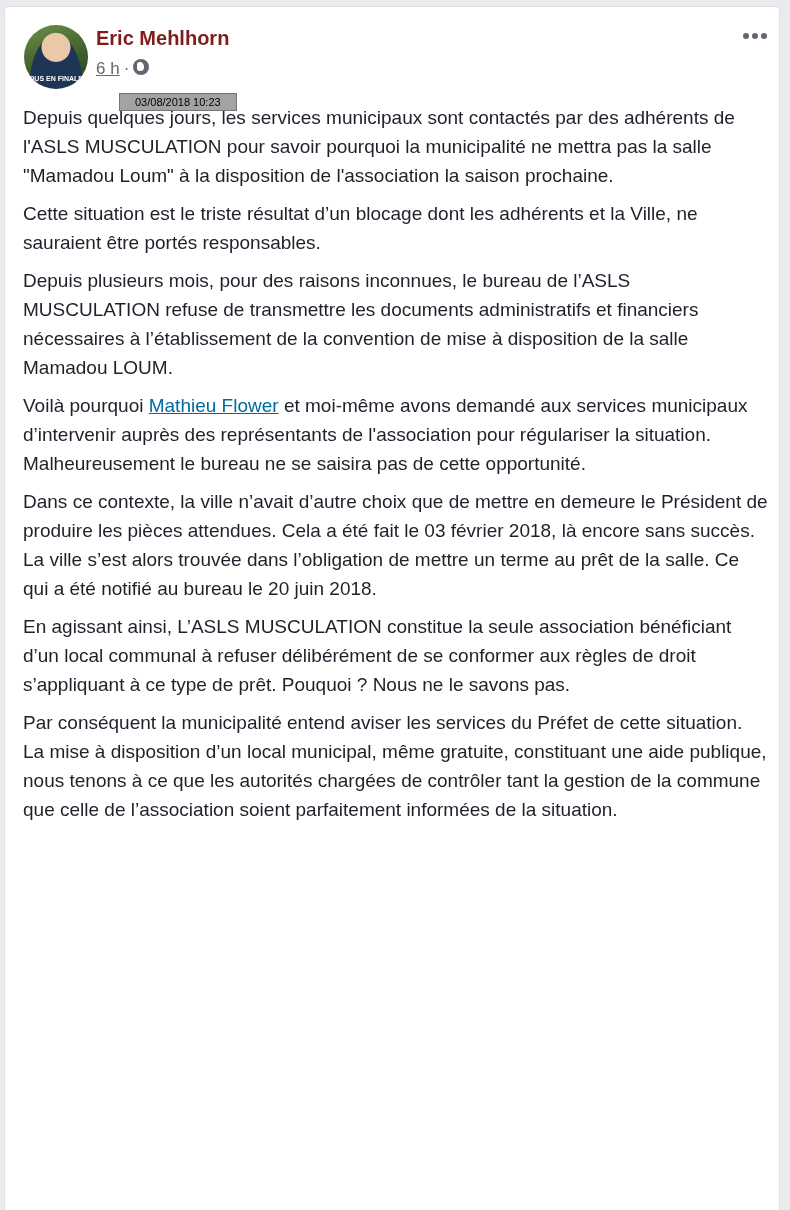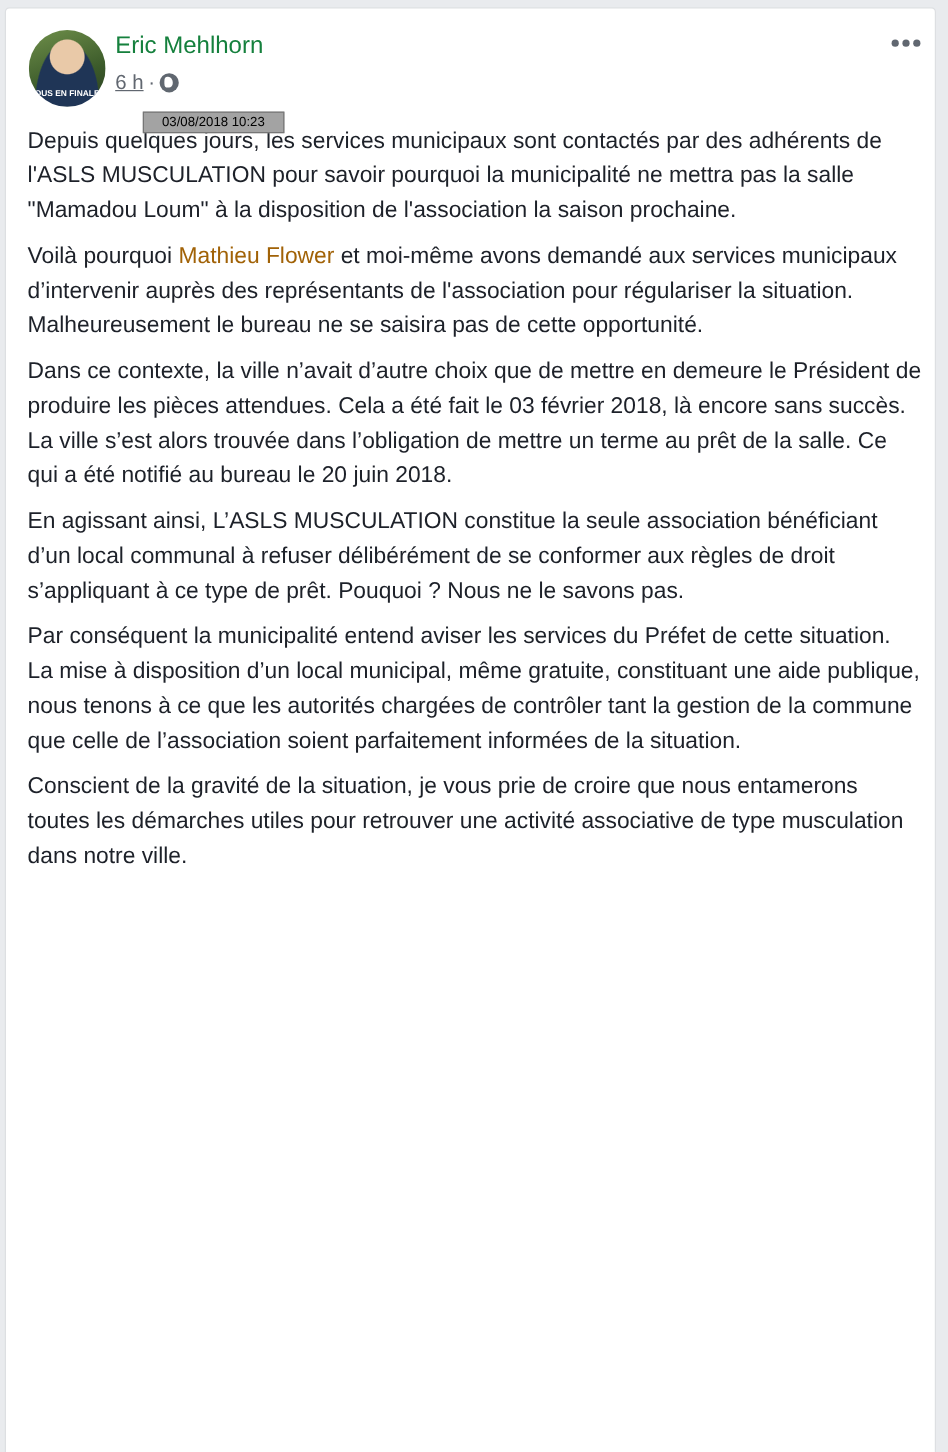--- a/index.html
+++ b/index.html
@@ -7,32 +7,32 @@
          font-family:"Liberation Sans", sans-serif; }
   .card { position:absolute; left:4px; top:6px; width:776px; height:1210px; background:#fff;
           border:1px solid #dddfe2; border-radius:4px; box-sizing:border-box; }
   .avatar { position:absolute; left:19px; top:18px; width:64px; height:64px; border-radius:50%;
             background:radial-gradient(circle at 50% 35%, #e9c9a8 0 14px, transparent 15px),
                        radial-gradient(ellipse at 50% 95%, #1f3556 0 26px, transparent 27px),
                        linear-gradient(160deg,#6f8f4a,#3b5a2a 60%,#2a3e22);
             overflow:hidden; }
   .avatar-text { position:absolute; bottom:6px; width:100%; text-align:center; color:#fff;
                  font-size:7px; font-weight:bold; line-height:8px; }
-  .author { position:absolute; left:91px; top:20px; font-size:20px; font-weight:normal; color:#15803d; }
-  .meta { position:absolute; left:91px; top:52px; font-size:17px; color:#616770; display:flex; align-items:center; gap:4px; }
+  .author { position:absolute; left:91px; top:20px; font-size:20px; font-weight:bold; color:#7f1d1d; }
+  .meta { position:absolute; left:91px; top:52px; font-size:17px; color:#616770; display:flex; gap:4px; }
   .meta .time { text-decoration:underline; }
   .globe { width:16px; height:16px; border-radius:50%; background:#606770; display:inline-block; position:relative; }
   .globe:after { content:""; position:absolute; left:4px; top:3px; width:7px; height:9px; border-radius:40% 60% 50% 40%; background:#fff; }
   .more { position:absolute; right:12px; top:26px; display:flex; gap:3px; }
   .more span { width:6px; height:6px; background:#606770; border-radius:50%; display:block; }
   .tooltip { position:absolute; left:114px; top:86px; background:#a3a3a3; border:1px solid #767676;
              font-size:11px; padding:2px 15px; color:#000; z-index:3; }
   .body { position:absolute; left:18px; top:96px; width:745px; font-size:19px; line-height:29px; color:#1d2129; }
   .body p { margin:0 0 9px 0; }
-  .link { color:#a16207; }
+  .link { color:#0369a1;text-decoration:underline; }
 </style>
 </head>
 <body>
 
 <div class="card">
   <div class="avatar">
     <div class="avatar-text">TOUS EN FINALE !</div>
   </div>
   <div class="author">Eric Mehlhorn</div>
   <div class="meta">
@@ -42,19 +42,20 @@
   </div>
   <div class="more">
       <span></span>
       <span></span>
       <span></span>
     </div>
   <div class="tooltip">03/08/2018 10:23</div>
 
   <div class="body">
     <p>Depuis quelques jours, les services municipaux sont contactés par des adhérents de l'ASLS MUSCULATION pour savoir pourquoi la municipalité ne mettra pas la salle "Mamadou Loum" à la disposition de l'association la saison prochaine.</p>
+    <p>Cette situation est le triste résultat d’un blocage dont les adhérents et la Ville, ne sauraient être portés responsables.</p>
+    <p>Depuis plusieurs mois, pour des raisons inconnues, le bureau de l’ASLS MUSCULATION refuse de transmettre les documents administratifs et financiers nécessaires à l’établissement de la convention de mise à disposition de la salle Mamadou LOUM.</p>
     <p><span>Voilà pourquoi </span><span class="link">Mathieu Flower</span><span> et moi-même avons demandé aux services municipaux d’intervenir auprès des représentants de l'association pour régulariser la situation. Malheureusement le bureau ne se saisira pas de cette opportunité.</span></p>
     <p>Dans ce contexte, la ville n’avait d’autre choix que de mettre en demeure le Président de produire les pièces attendues. Cela a été fait le 03 février 2018, là encore sans succès. La ville s’est alors trouvée dans l’obligation de mettre un terme au prêt de la salle. Ce qui a été notifié au bureau le 20 juin 2018.</p>
     <p>En agissant ainsi, L’ASLS MUSCULATION constitue la seule association bénéficiant d’un local communal à refuser délibérément de se conformer aux règles de droit s’appliquant à ce type de prêt. Pouquoi ? Nous ne le savons pas.</p>
     <p>Par conséquent la municipalité entend aviser les services du Préfet de cette situation. La mise à disposition d’un local municipal, même gratuite, constituant une aide publique, nous tenons à ce que les autorités chargées de contrôler tant la gestion de la commune que celle de l’association soient parfaitement informées de la situation.</p>
-    <p>Conscient de la gravité de la situation, je vous prie de croire que nous entamerons toutes les démarches utiles pour retrouver une activité associative de type musculation dans notre ville.</p>
   </div>
 </div>
 
 </body></html>

